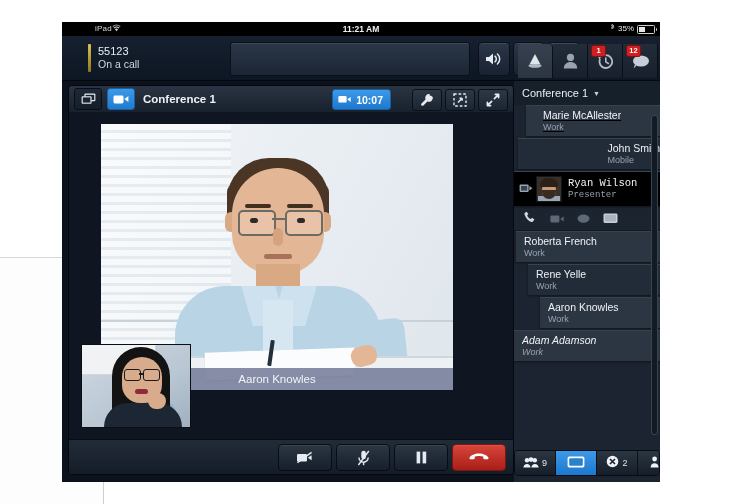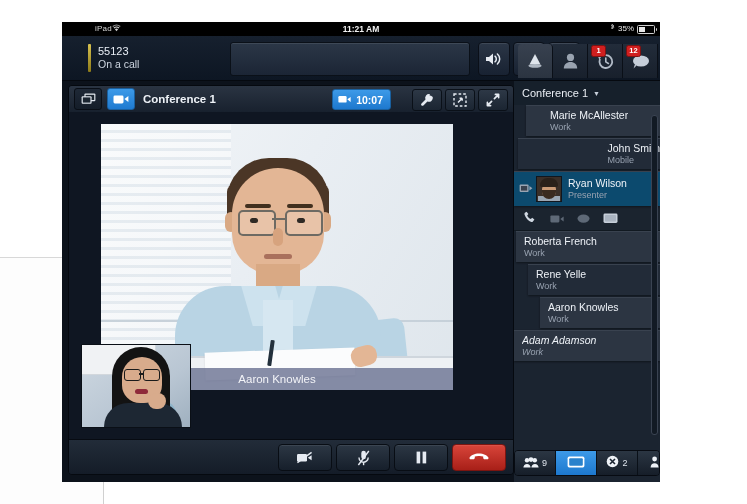--- a/index.html
+++ b/index.html
@@ -210,21 +210,21 @@
   }
   .rp-header .caret{margin-left:5px;font-size:7px;color:#c7cfda;}
   .rp-list{position:absolute;left:0;right:0;top:24px;bottom:40px;overflow:hidden;}
   .prow{
     position:relative;height:30px;margin-bottom:2px;
     background:#2c3542;border-top:1px solid #39424f;
     display:flex;align-items:center;
     box-shadow:0 1px 2px rgba(0,0,0,.45);
   }
   .prow.dark{background:#222b38;}
-  .prow.sel{background:#0c4a6e;}
+  .prow.sel{background:#000000;font-family:Liberation Mono, monospace;}
   .prow .ptxt{line-height:12px;overflow:hidden;}
   .prow .pname{color:#eef2f7;font-size:10.5px;white-space:nowrap;}
   .prow .psub{color:#98a2b0;font-size:9px;white-space:nowrap;}
   .pico{width:16px;min-width:16px;display:flex;align-items:center;justify-content:center;margin-left:4px;}
   .pavatar{
     width:24px;height:24px;min-width:24px;margin-left:2px;overflow:hidden;
     background:#3a2f28;position:relative;border:1px solid #11161d;
   }
   .av-face{position:absolute;left:5px;top:5px;width:14px;height:16px;border-radius:7px 7px 6px 6px;background:#c99a76;}
   .av-hair{position:absolute;left:3px;top:1px;width:18px;height:9px;border-radius:9px 9px 2px 2px;background:#2a211a;}
@@ -503,21 +503,21 @@
       <div class="rightpanel">
 
         <div class="rp-header">
           <span>Conference 1</span>
           <span class="caret">▼</span>
         </div>
 
         <div class="rp-list">
 
           <div class="prow" style="margin-left:12px;">
-            <div class="ptxt" style="margin-left:24px;">
+            <div class="ptxt" style="margin-left:17px;text-decoration:underline;">
               <div class="pname">Marie McAllester</div>
               <div class="psub">Work</div>
             </div>
           </div>
 
           <div class="prow dark" style="margin-left:4px;justify-content:flex-end;">
             <div class="ptxt" style="margin-left:8px;">
               <div class="pname">John Smith</div>
               <div class="psub">Mobile</div>
             </div>

